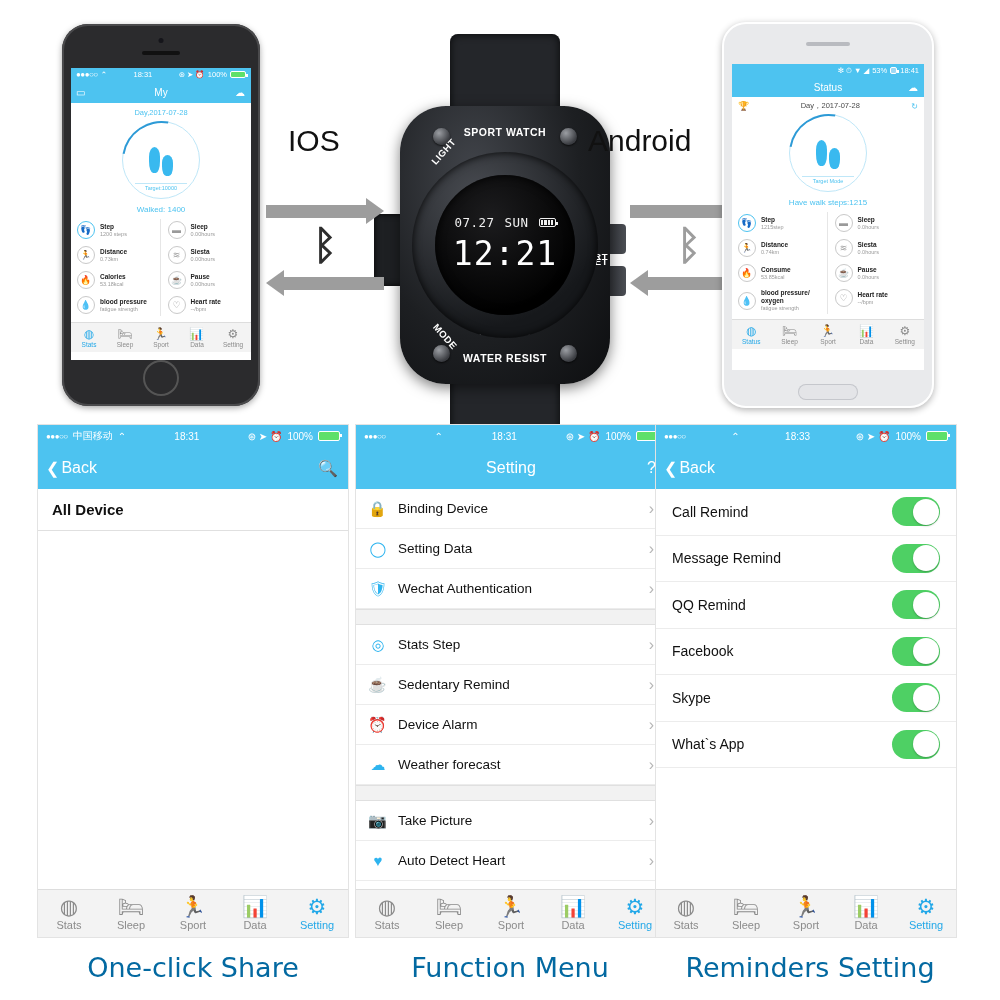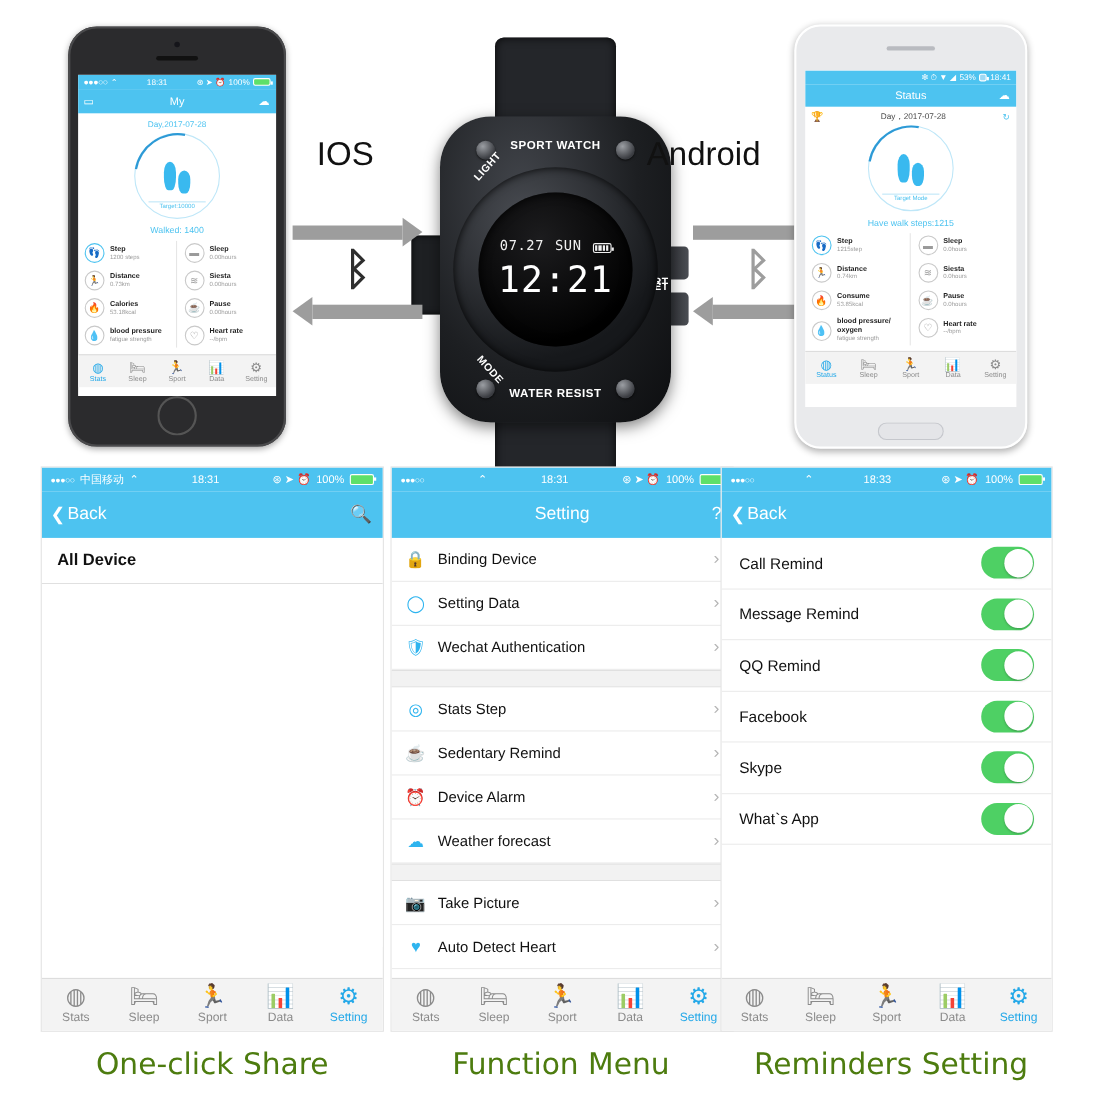--- a/index.html
+++ b/index.html
@@ -155,21 +155,21 @@
     box-shadow: inset 0 0 8px rgba(0,0,0,.9);
   }
   .face {
     position: absolute; left: 50%; top: 50%; transform: translate(-50%,-50%);
     width: 140px; height: 140px; border-radius: 50%;
     background: radial-gradient(circle at 40% 30%, #1c1c1e, #000 75%);
     box-shadow: inset 0 0 10px #000;
   }
   .face .dateline {
     position: absolute; top: 40px; left: 0; right: 0;
-    display: flex; align-items: flex-end; justify-content: center; gap: 10px;
+    display: flex; align-items: center; justify-content: center; gap: 10px;
     color: #f0f0f0; font-size: 12.5px; letter-spacing: .5px;
     font-family: "DejaVu Sans Mono", monospace;
   }
   .face .bt {
     width: 17px; height: 9px; border: 1.3px solid #f0f0f0; border-radius: 2px;
     position: relative; display: flex; align-items: center; gap: 1px;
     padding: 0 1.3px;
   }
   .face .bt i { flex: 1; height: 5px; background: #f0f0f0; display: block; }
   .face .bt::after { content:""; position:absolute; right:-3px; top:2.5px; width:2px; height:3px; background:#f0f0f0; }
@@ -240,21 +240,21 @@
               box-shadow: 0 0 0 1px #e3e3e3; overflow: hidden; }
   .bp1 { left: 38px; }
   .bp2 { left: 356px; }
   .bp3 { left: 656px; width: 300px; }
   .botphone .statusbar { height: 22px; font-size: 10px; padding: 0 8px; gap: 5px; }
   .botphone .statusbar .batt { width: 22px; height: 10px; }
   .botphone .navbar { height: 42px; font-size: 16px; }
   .botphone .navbar .left { left: 8px; font-size: 16px; }
   .botphone .navbar .right { right: 10px; font-size: 16px; }
   .caption { position: absolute; top: 952px; width: 320px; text-align: center;
-             font-size: 27px; color: #4d7c0f; font-family: "DejaVu Sans", sans-serif; }
+             font-size: 27px; color: #0369a1; font-family: "DejaVu Sans", sans-serif; }
   .cap1 { left: 33px; }
   .cap2 { left: 350px; }
   .cap3 { left: 650px; }
 
   .sectionhead { padding: 12px 14px; font-size: 15px; font-weight: bold; color: #111;
                  border-bottom: 1px solid #e0e0e0; }
   .listbody { background: #fff; }
   .listgap { height: 16px; background: #f2f2f2; border-top: 1px solid #e0e0e0; border-bottom: 1px solid #e0e0e0; }
   .row {
     height: 40px; display: flex; align-items: center; gap: 10px;

